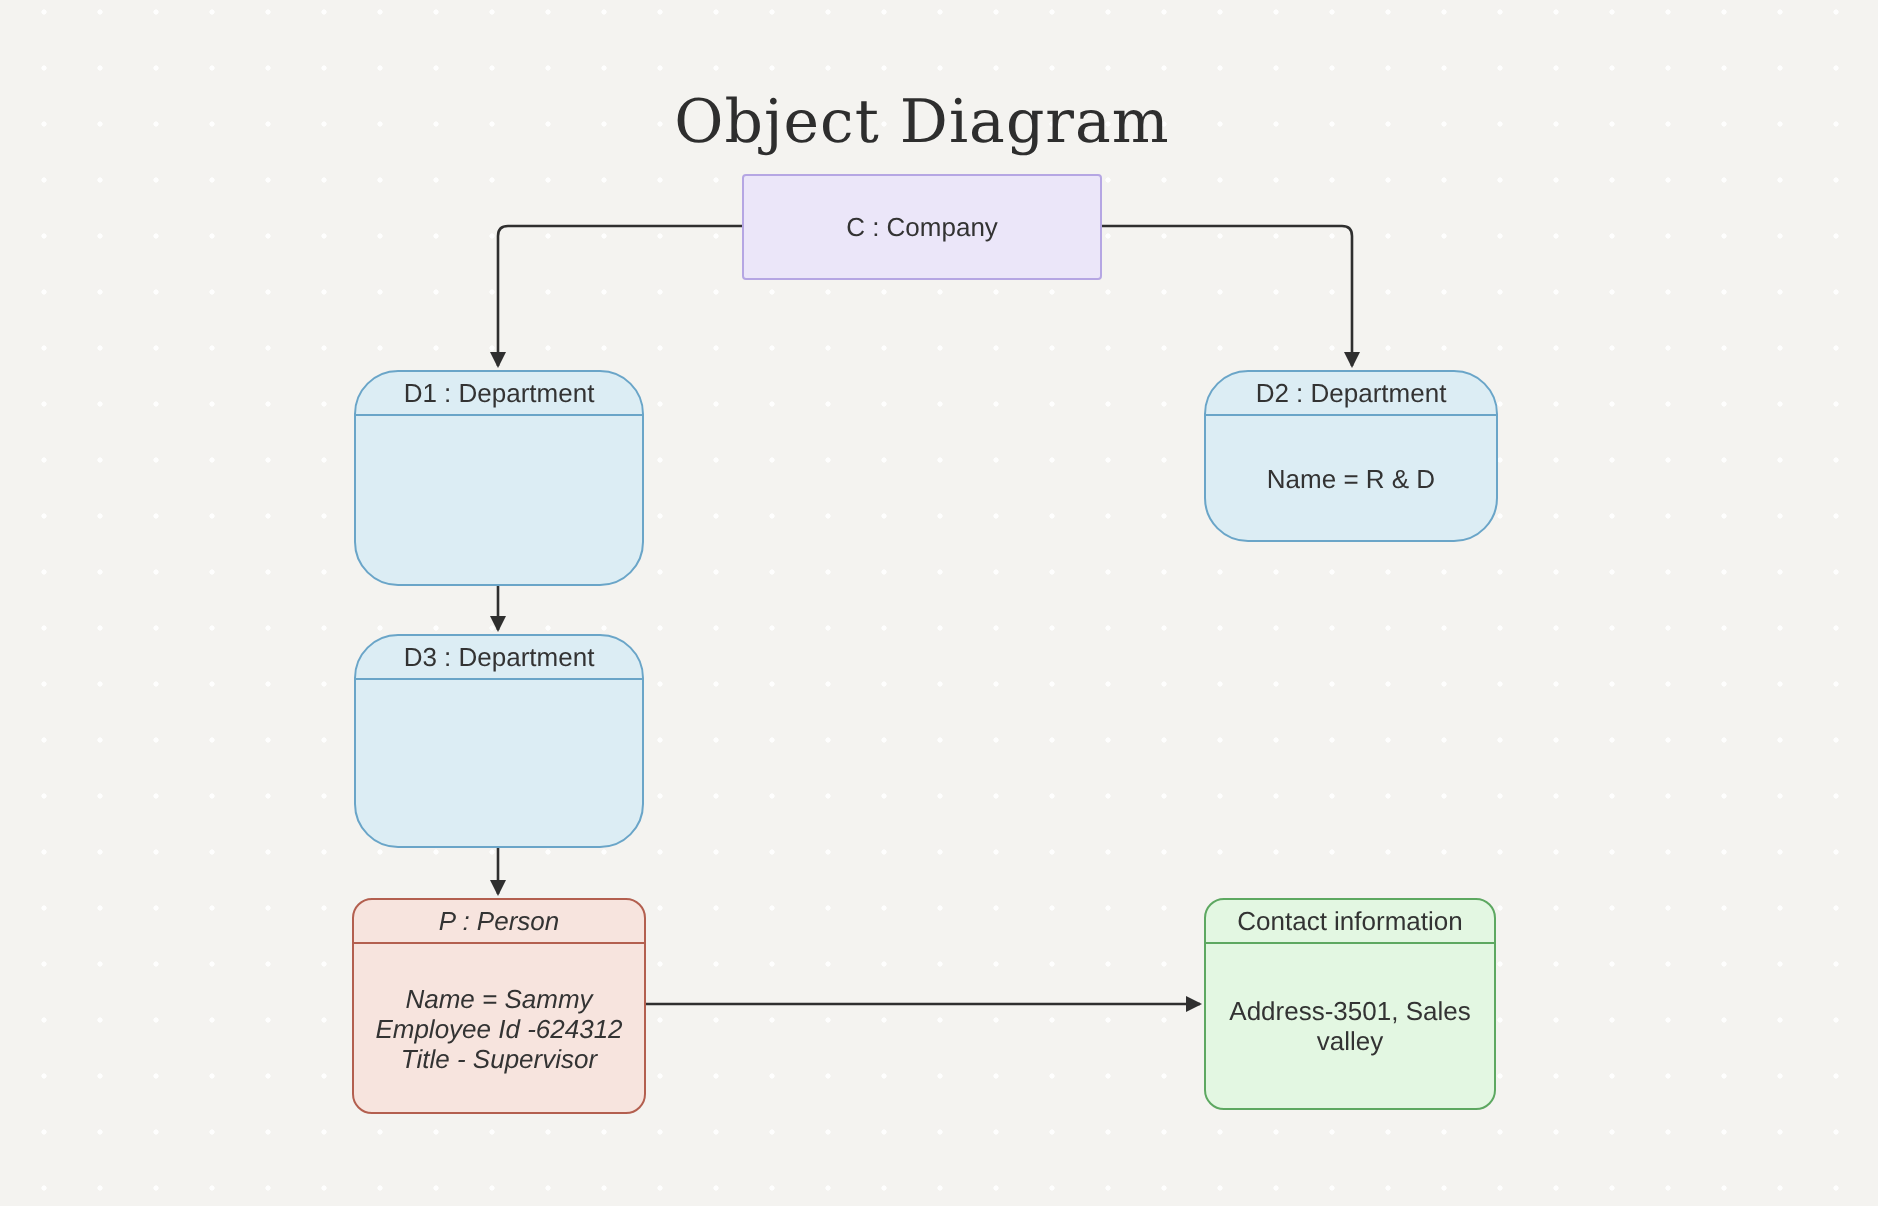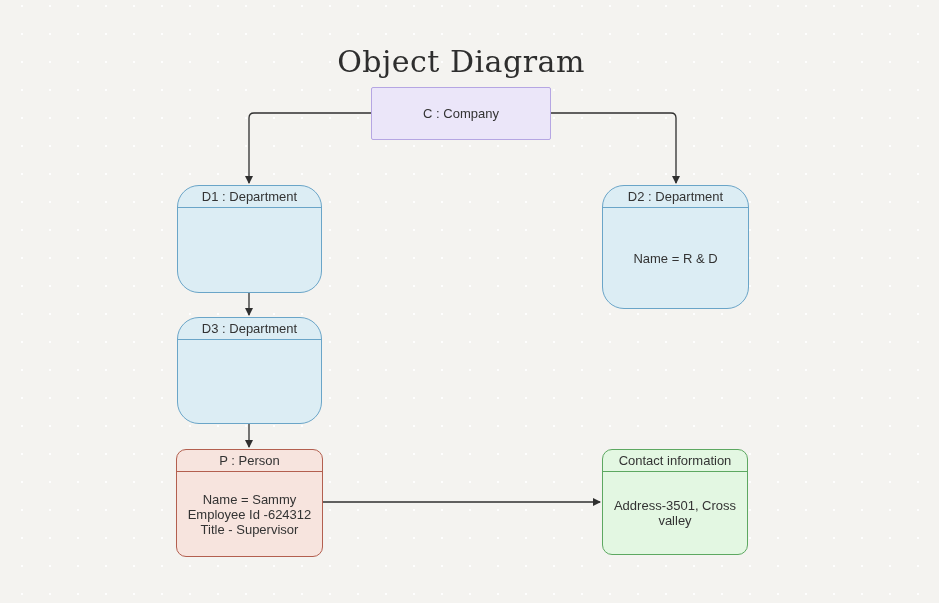--- a/index.html
+++ b/index.html
@@ -69,27 +69,28 @@
     justify-content: center;
   }
   .node-company .node-label { text-align: center; }
   .node-department {
     background: var(--department_fill, #dcedf4);
     border: 1px solid var(--department_border, #6aa5c8);
     border-radius: 22px;
   }
   .node-department .node-header { border-bottom-color: var(--department_border, #6aa5c8); }
   .node-d1 { left: 177px; top: 185px; width: 145px; height: 108px; }
-  .node-d2 { left: 602px; top: 185px; width: 147px; height: 124px; }
+  .node-d2 { left: 602px; top: 185px; width: 147px; height: 86px; }
   .node-d3 { left: 177px; top: 317px; width: 145px; height: 107px; }
   .node-person {
     left: 176px; top: 449px; width: 147px; height: 108px;
     background: var(--person_fill, #f7e4de);
     border: 1px solid var(--person_border, #b35f4f);
     border-radius: 10px;
+    font-style: italic;
   }
   .node-person .node-header { border-bottom-color: var(--person_border, #b35f4f); }
   .node-contact {
     left: 602px; top: 449px; width: 146px; height: 106px;
     background: var(--contact_fill, #e3f7e2);
     border: 1px solid var(--contact_border, #5da861);
     border-radius: 10px;
   }
   .node-contact .node-header { border-bottom-color: var(--contact_border, #5da861); }
 </style>
@@ -132,14 +133,14 @@
   <div class="node-header">P : Person</div>
   <div class="node-body">
     <span>Name = Sammy</span>
     <span>Employee Id -624312</span>
     <span>Title - Supervisor</span>
   </div>
 </div>
 
 <div class="node node-contact">
   <div class="node-header">Contact information</div>
-  <div class="node-body">Address-3501, Cross valley</div>
+  <div class="node-body">Address-3501, Sales valley</div>
 </div>
 
 </body></html>

